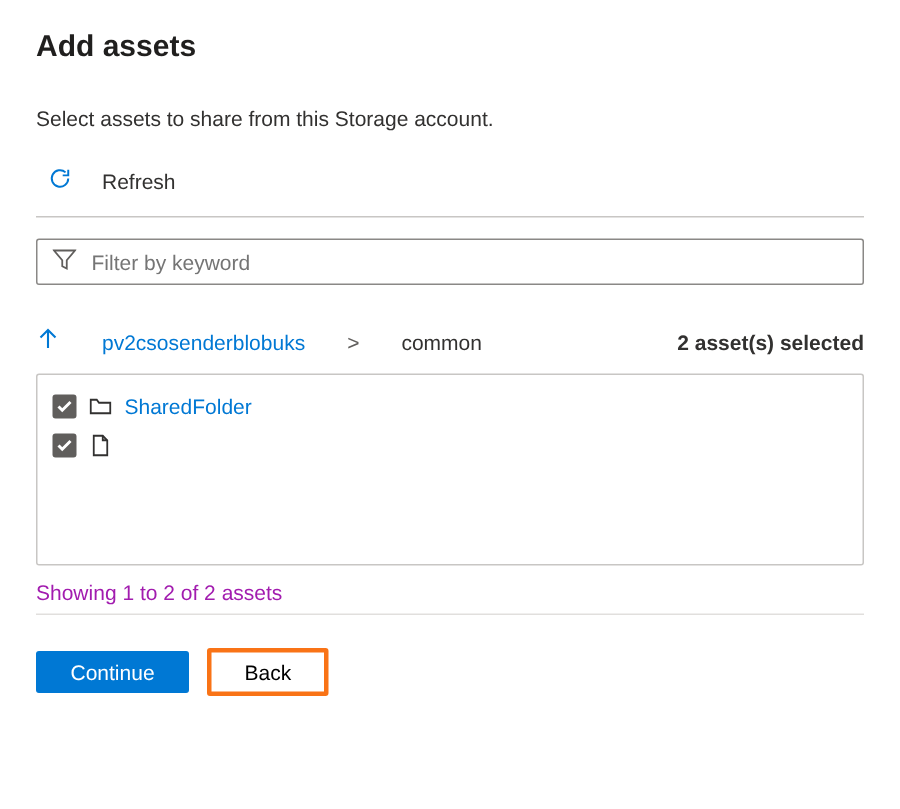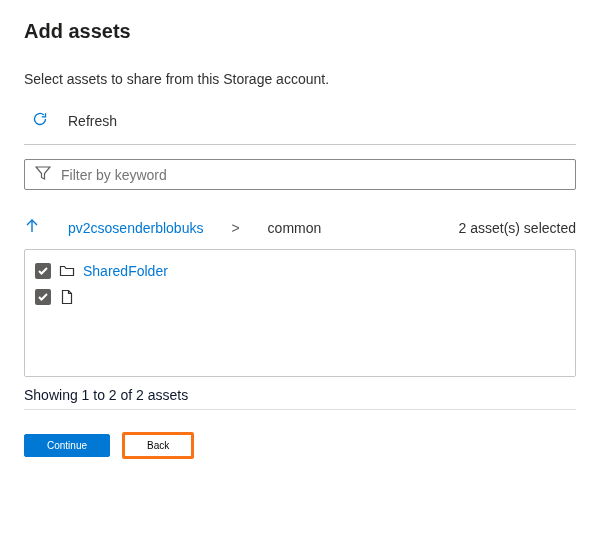--- a/index.html
+++ b/index.html
@@ -65,21 +65,21 @@
   .breadcrumb {
     display: flex;
     align-items: center;
     gap: 28px;
     font-size: 14px;
   }
   .bc-link { color: #0078d4; cursor: pointer; }
   .bc-sep  { color: #605e5c; }
   .bc-cur  { color: #323130; }
   .selected-count {
-    font-weight: 400;
+    font-weight: 700;
     font-size: 14px;
   }
   .listing {
     border: 1px solid #c8c6c4;
     border-radius: 2px;
     padding: 8px 6px 6px 6px;
     min-height: 128px;
     margin-bottom: 10px;
   }
   .row {
@@ -100,34 +100,34 @@
     flex: none;
   }
   .chk svg { width: 12px; height: 12px; }
   .ficon { width: 16px; height: 16px; flex: none; display:flex; align-items:center; justify-content:center; }
   .ficon svg { width: 16px; height: 16px; }
   .fname-link { color: #0078d4; cursor: pointer; }
   .fname-text { color: #323130; }
   .showing {
     font-size: 14px;
     margin-bottom: 6px;
-    color: #0f172a;
+    color: #a21caf;
   }
   .thin-divider {
     border: none;
     border-top: 1px solid #e1dfdd;
     margin: 0 0 22px 0;
   }
   .footer {
     display: flex;
     align-items: center;
     gap: 12px;
   }
   .btn {
-    font-size: 10px;
+    font-size: 14px;
     padding: 5px 22px;
     border-radius: 2px;
     cursor: pointer;
     font-family: inherit;
     text-align: right;
   }
   .btn-primary {
     background: #0078d4;
     color: #fff;
     border: 1px solid #0078d4;

